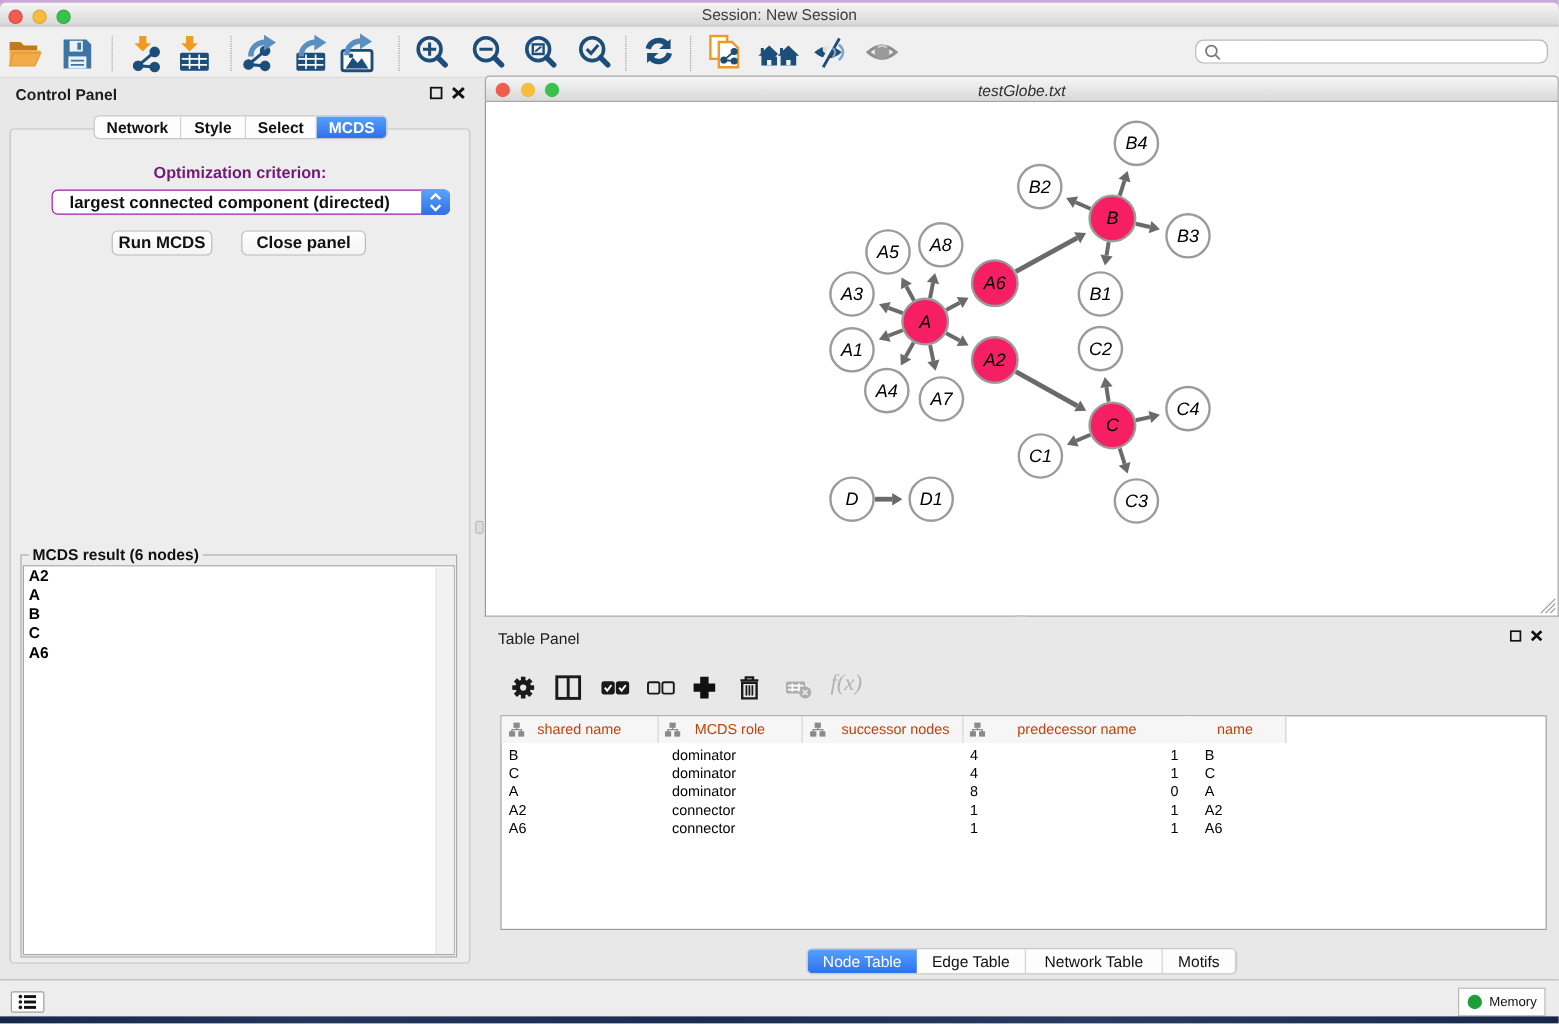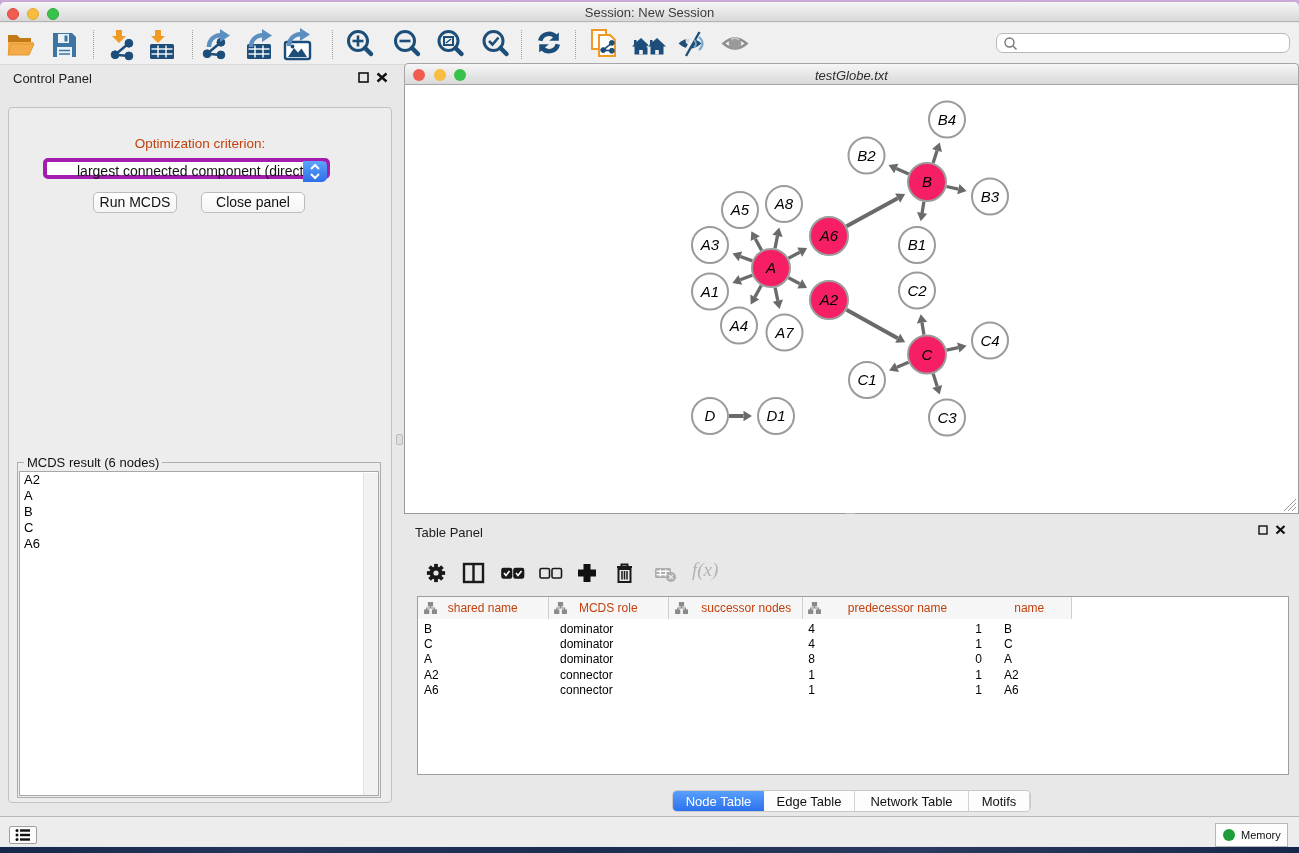--- a/index.html
+++ b/index.html
@@ -9,32 +9,32 @@
 #deskBot { left:0; top:847px; width:1299px; height:6px;
   background:linear-gradient(90deg,#16284a,#23355c 20%,#1a2c50 45%,#2a3a60 70%,#16284a); }
 #titlebar { left:0; top:2px; width:1299px; height:20px; border-radius:5px 5px 0 0;
   background:linear-gradient(#f6f6f6,#d8d8d8); border-bottom:1px solid #b4b4b4; }
 #titlebar .t { position:absolute; left:0; right:0; top:3px; text-align:center; font-size:13px; color:#3c3c3c; }
 .light { position:absolute; top:6px; width:12px; height:12px; border-radius:50%; }
 #toolbar { left:0; top:23px; width:1299px; height:42px; background:#f0f0f0; border-bottom:1px solid #dadada; }
 .vsep { position:absolute; top:7px; height:29px; width:0; border-left:1px dotted #9f9f9f; }
 #search { position:absolute; left:996px; top:10px; width:294px; height:20px; background:#fff;
   border:1px solid #b9b9b9; border-radius:7px; }
-#leftpanel { left:0; top:65px; width:400px; height:751px; background:#e8e8e8; }
+#leftpanel { left:0; top:65px; width:400px; height:751px; background:#e8e8e8;font-weight:bold; }
 #cp-title { position:absolute; left:13px; top:6px; font-size:13px; color:#1d1d1d; }
 .winbtn { position:absolute; font-size:12px; color:#111; }
 #innerpanel { position:absolute; left:8px; top:42px; width:384px; height:696px;
   background:#ededed; border:1px solid #c2c2c2; border-radius:4px; }
 #tabs { position:absolute; left:78px; top:31px; height:20px; display:flex;
   border:1px solid #c6c6c6; border-radius:5px; background:#fdfdfd; overflow:hidden; }
 #tabs div { font-size:13px; color:#111; text-align:center; line-height:19px; border-right:1px solid #d2d2d2; }
 #tabs div:last-child { border-right:none; color:#fff; background:linear-gradient(#58a0fb,#2c71ee); }
-#optlabel { position:absolute; left:0; width:400px; top:71px; text-align:center; font-size:13.5px; color:#c2410c; }
-#dropdown { position:absolute; left:43px; top:93px; width:287px; height:21px; background:#fff;
-  border:4px solid #a21caf; border-radius:5px; font-size:14px; color:#111; line-height:19px; padding-left:30px; }
+#optlabel { position:absolute; left:0; width:400px; top:71px; text-align:center; font-size:13.5px; color:#701a75; }
+#dropdown { position:absolute; left:43px; top:93px; width:332px; height:21px; background:#fff;
+  border:1px solid #a21caf; border-radius:5px; font-size:14px; color:#111; line-height:19px; padding-left:14px; }
 #stepper { position:absolute; right:-1px; top:-1px; width:24px; height:21px; border-radius:0 5px 5px 0;
   background:linear-gradient(#5ca3fc,#2e6fe8); }
 .btn { position:absolute; top:127px; height:21px; background:linear-gradient(#ffffff,#f4f4f4);
   border:1px solid #bcbcbc; border-radius:5px; font-size:14px; color:#111; text-align:center; line-height:19px; }
 #fieldset { position:absolute; left:17px; top:397px; width:364px; height:336px;
   border:1px solid #aeaeae; }
 #fslabel { position:absolute; left:6px; top:-8px; background:#ededed; padding:0 3px; font-size:13px; color:#111; }
 #mlist { position:absolute; left:1px; top:8px; width:360px; height:325px; background:#fff;
   border:1px solid #a8a8a8; font-size:13px; color:#000; }
 #mlist div { height:16.1px; padding-left:4px; }
@@ -202,20 +202,26 @@
 </div>
 <div class="abs" id="leftpanel">
   <div id="cp-title">Control Panel</div>
   <svg class="winbtn" style="left:358px;top:7px" width="11" height="11">
       <rect x="1" y="1" width="9" height="9" fill="none" stroke="#111" stroke-width="1.6"></rect>
     </svg>
   <svg class="winbtn" style="left:376px;top:7px" width="12" height="11">
       <path d="M 1.5 1.5 L 10.5 9.5 M 10.5 1.5 L 1.5 9.5" stroke="#111" stroke-width="2.4"></path>
     </svg>
   <div id="innerpanel"></div>
+  <div id="tabs">
+    <div style="width:72px">Network</div>
+    <div style="width:54px">Style</div>
+    <div style="width:59px">Select</div>
+    <div style="width:58px">MCDS</div>
+  </div>
   <div id="optlabel">Optimization criterion:</div>
   <div id="dropdown">largest connected component (directed)
     <div id="stepper"><svg width="24" height="21" viewBox="0 0 24 21">
       <path d="M 8 8 L 12 4 L 16 8" fill="none" stroke="#fff" stroke-width="2"></path>
       <path d="M 8 13 L 12 17 L 16 13" fill="none" stroke="#fff" stroke-width="2"></path>
         </svg></div>
   </div>
   <div class="btn" style="left:93px;width:84px">Run MCDS</div>
   <div class="btn" style="left:201px;width:104px">Close panel</div>
   <div id="fieldset">

